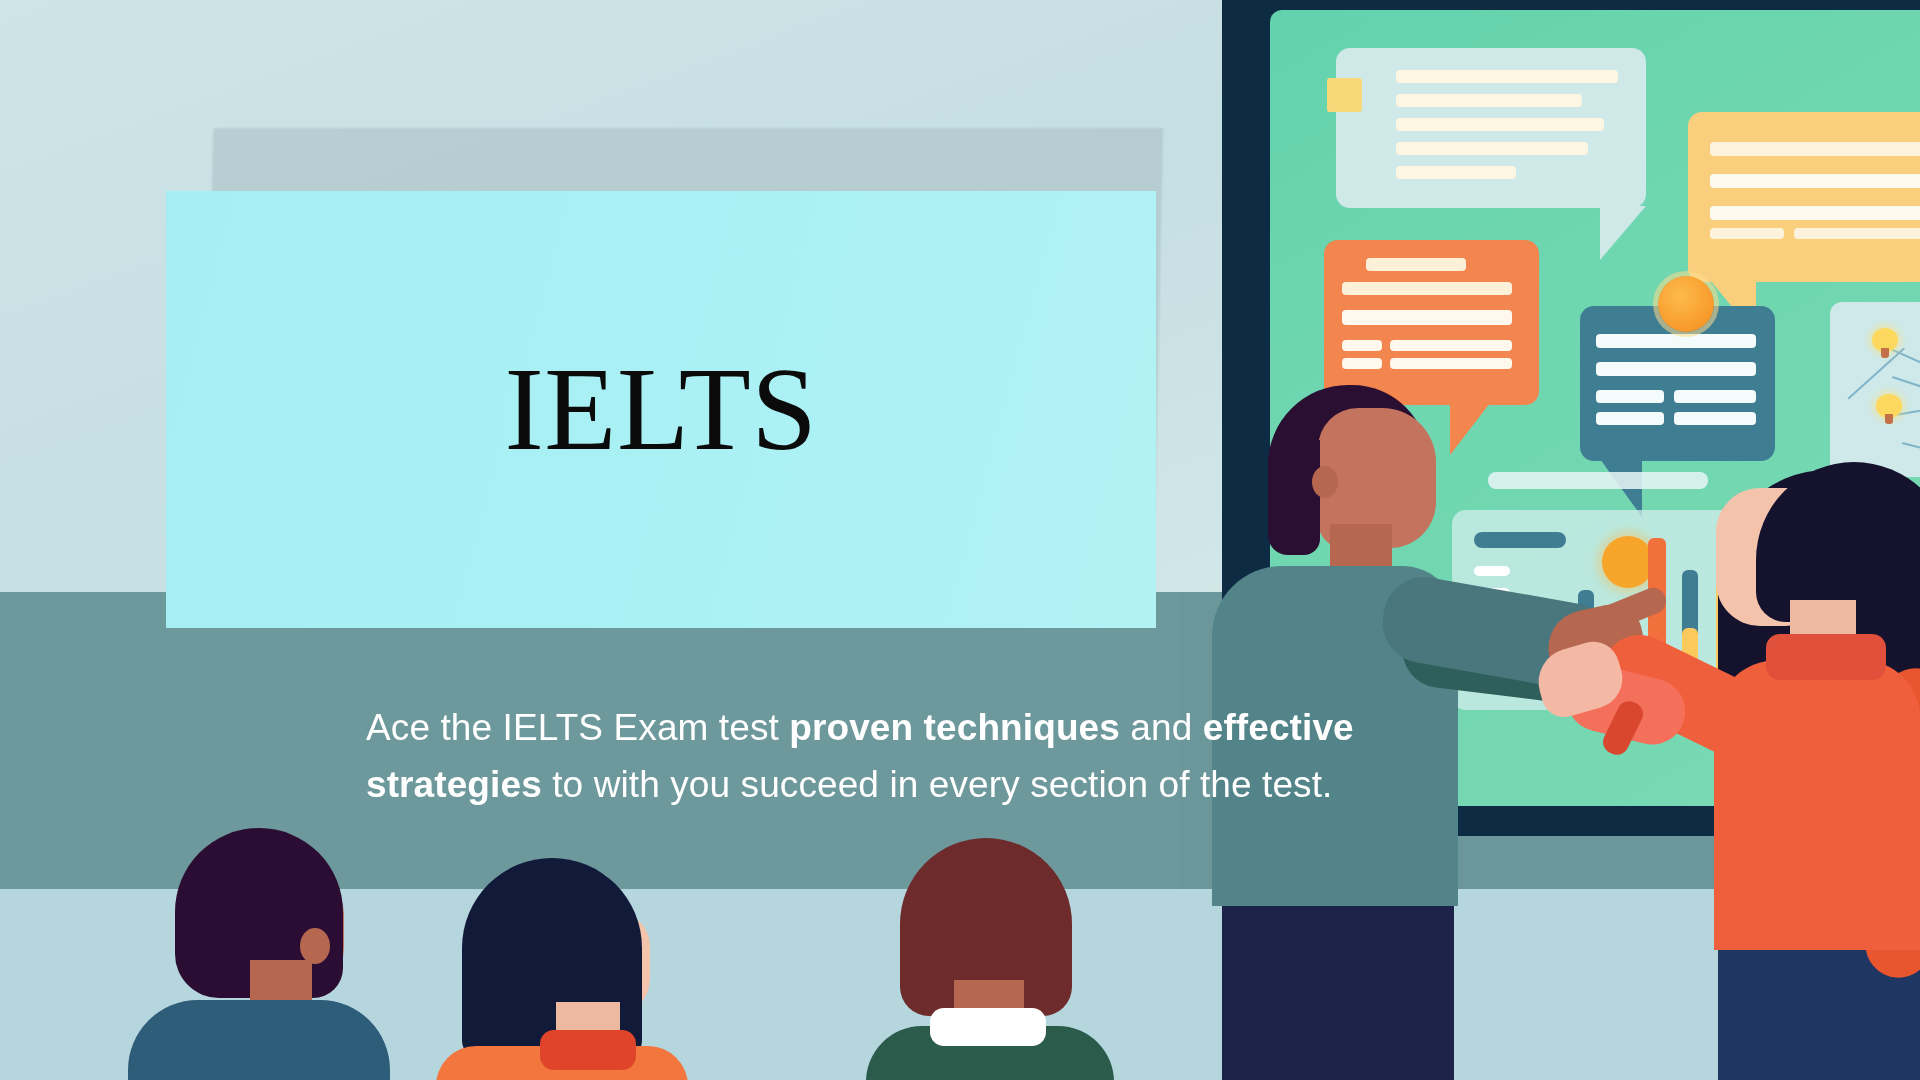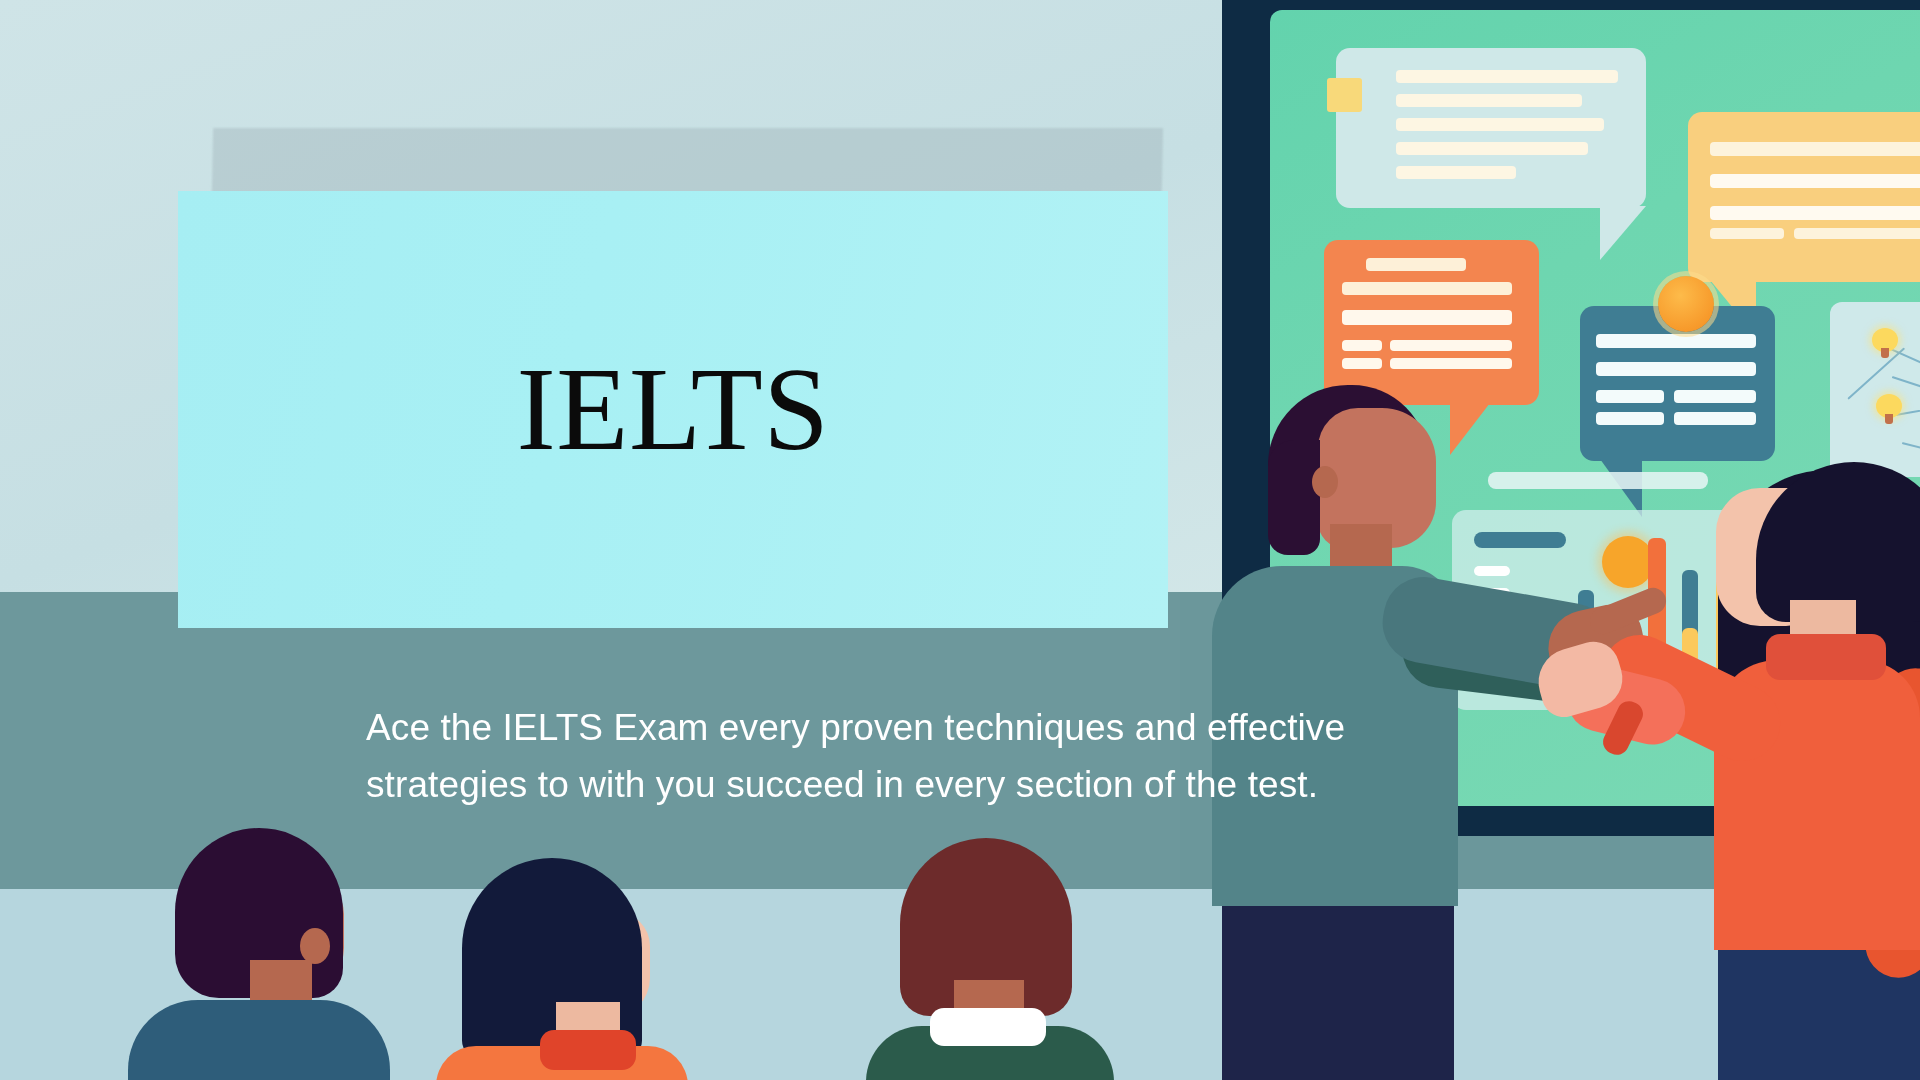--- a/index.html
+++ b/index.html
@@ -19,35 +19,35 @@
     background:#6d989c;}
   .wall-bottom{position:absolute;left:0;top:889px;width:1920px;height:191px;
     background:#b6d6de;}
 
   
   .title-shadow{position:absolute;left:208px;top:128px;width:950px;height:490px;
     background:rgba(150,170,175,.35);
     transform:skewX(-1.2deg);filter:blur(1px);}
 
   
-  .title-card{position:absolute;left:178px;top:191px;width:990px;height:437px;
+  .title-card{position:absolute;left:166px;top:191px;width:990px;height:437px;
     background:linear-gradient(105deg,#a6eef3 0%,#a8f0f4 40%,#b2f2f5 100%);
     display:flex;align-items:center;justify-content:center;}
   .title-text{
     font-family:"Liberation Serif", serif;
     color:#0b0b0b;font-size:118px;line-height:1.06;
     text-align:center;letter-spacing:.5px;
     width:100%;padding:0 40px;box-sizing:border-box;}
   .title-line{display:block;}
 
   
   .subtitle{position:absolute;left:366px;top:700px;width:1080px;
     color:#ffffff;font-size:37px;line-height:1.53;
     letter-spacing:.1px;}
-  .subtitle b{font-weight:normal;}
+  .subtitle b{font-weight:bold;}
 
   
   .screen-frame{position:absolute;left:1222px;top:-28px;width:760px;height:862px;
     background:#0e2b44;border-radius:4px;}
   .screen-inner{position:absolute;left:1270px;top:10px;width:700px;height:800px;
     background:linear-gradient(150deg,#63d3ad 0%,#6ed6b0 35%,#7ad9b4 100%);
     border-radius:12px;overflow:hidden;}
   .screen-bottom-bar{position:absolute;left:1222px;top:806px;width:760px;height:30px;
     background:#0e2b44;}
 
@@ -314,21 +314,21 @@
     <div class="w-armback"></div>
     <div class="w-body"></div>
     <div class="w-collar"></div>
     <div class="w-arm"></div>
     <div class="w-arm2"></div>
     <div class="w-cuff"></div>
     <div class="w-hand"></div>
   </div>
 
   <div class="subtitle">
-    <span>Ace the IELTS Exam every </span><b>proven techniques</b><span> and </span><b>effective strategies</b><span> to with you succeed in every section of the test.</span>
+    <span>Ace the IELTS Exam test </span><b>proven techniques</b><span> and </span><b>effective strategies</b><span> to with you succeed in every section of the test.</span>
   </div>
 
   <div class="person">
     <div class="s1-face"></div>
     <div class="s1-hair"></div>
     <div class="s1-ear"></div>
     <div class="s1-neck"></div>
     <div class="s1-body"></div>
   </div>
 

